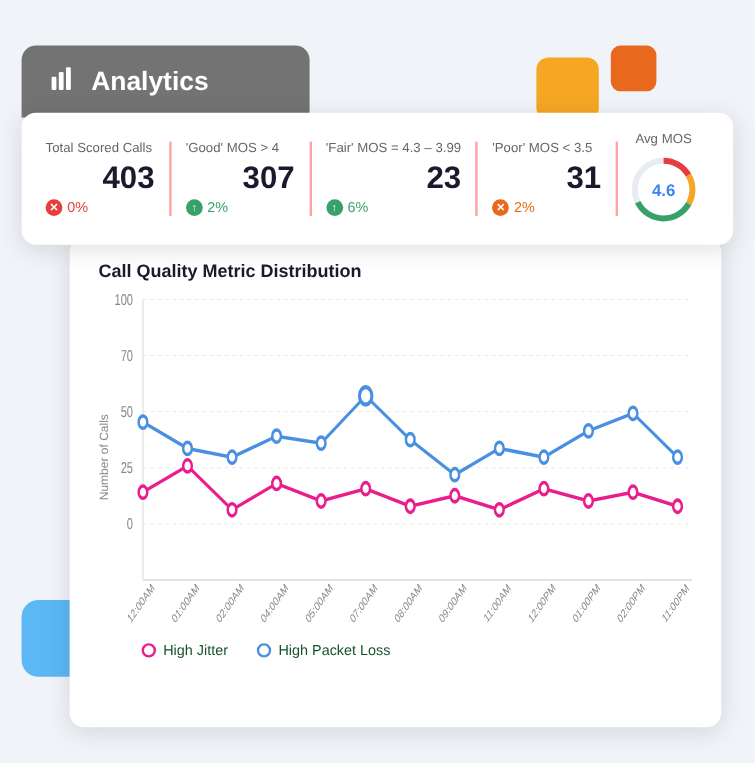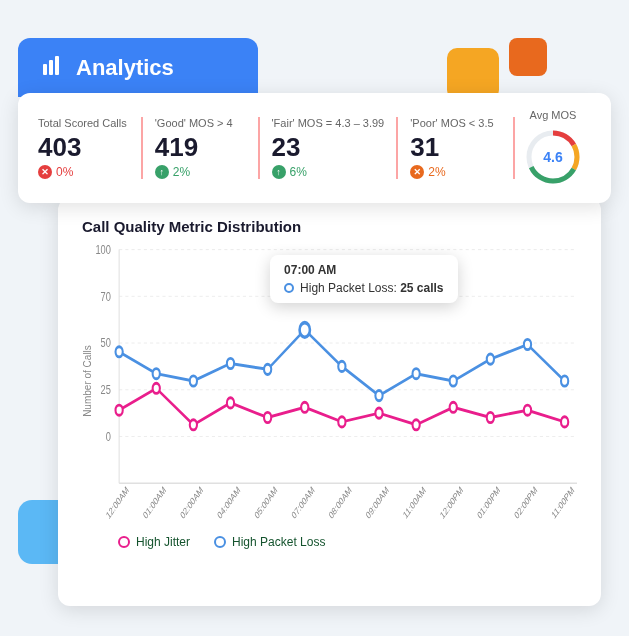--- a/index.html
+++ b/index.html
@@ -49,21 +49,21 @@
       position: absolute;
       top: 38px;
       left: 18px;
       right: 18px;
       bottom: 20px;
       z-index: 1;
     }
 
     
     .analytics-header {
-      background: #3b82f6;
+      background: #737373;
       border-radius: 12px 12px 0 0;
       padding: 16px 24px;
       display: flex;
       align-items: center;
       gap: 12px;
       width: 240px;
       margin-left: 0;
       position: relative;
       z-index: 3;
     }
@@ -103,20 +103,21 @@
       font-size: 11px;
       color: #666;
       margin-bottom: 4px;
       white-space: nowrap;
     }
     .stat-value {
       font-size: 26px;
       font-weight: 700;
       color: #1a1a2e;
       line-height: 1.1;
+      text-align: right;
     }
     .stat-change {
       display: flex;
       align-items: center;
       gap: 4px;
       font-size: 12px;
       margin-top: 4px;
     }
     .stat-change.negative { color: #e53e3e; }
     .stat-change.positive { color: #38a169; }
@@ -290,21 +291,21 @@
       <div class="stat-label">Total Scored Calls</div>
       <div class="stat-value">403</div>
       <div class="stat-change negative">
         <span class="change-icon red">✕</span>
         <span>0%</span>
       </div>
     </div>
 
     <div class="stat-item">
       <div class="stat-label">'Good' MOS &gt; 4</div>
-      <div class="stat-value">419</div>
+      <div class="stat-value">307</div>
       <div class="stat-change positive">
         <span class="change-icon green">↑</span>
         <span>2%</span>
       </div>
     </div>
 
     <div class="stat-item">
       <div class="stat-label">'Fair' MOS = 4.3 – 3.99</div>
       <div class="stat-value">23</div>
       <div class="stat-change positive">
@@ -340,29 +341,20 @@
     </div>
   </div>
 
   <div class="chart-card">
     <div class="chart-title">Call Quality Metric Distribution</div>
 
     <div class="chart-area">
       <div class="y-axis-label">Number of Calls</div>
 
       
-      <div class="tooltip">
-        <div class="tooltip-time">07:00 AM</div>
-        <div class="tooltip-item">
-          <span class="tooltip-dot"></span>
-          <span>
-            <span>High Packet Loss</span>: <strong>25 calls</strong>
-          </span>
-        </div>
-      </div>
 
       <svg class="chart-svg" viewBox="0 0 480 200" preserveAspectRatio="none">
 
         <line x1="36" y1="10" x2="36" y2="170" stroke="#e0e0e0" stroke-width="1"></line>
         <line x1="36" y1="10" x2="480" y2="10" stroke="#e0e0e0" stroke-width="0.5" stroke-dasharray="3,3"></line>
         <line x1="36" y1="42" x2="480" y2="42" stroke="#e0e0e0" stroke-width="0.5" stroke-dasharray="3,3"></line>
         <line x1="36" y1="74" x2="480" y2="74" stroke="#e0e0e0" stroke-width="0.5" stroke-dasharray="3,3"></line>
         <line x1="36" y1="106" x2="480" y2="106" stroke="#e0e0e0" stroke-width="0.5" stroke-dasharray="3,3"></line>
         <line x1="36" y1="138" x2="480" y2="138" stroke="#e0e0e0" stroke-width="0.5" stroke-dasharray="3,3"></line>
         <line x1="36" y1="170" x2="480" y2="170" stroke="#e0e0e0" stroke-width="1"></line>

